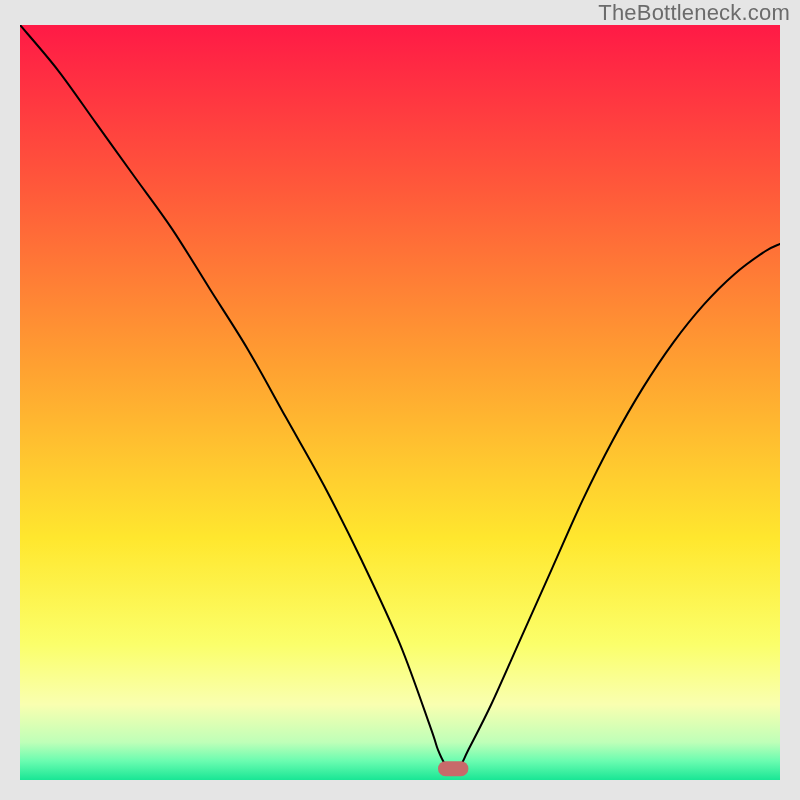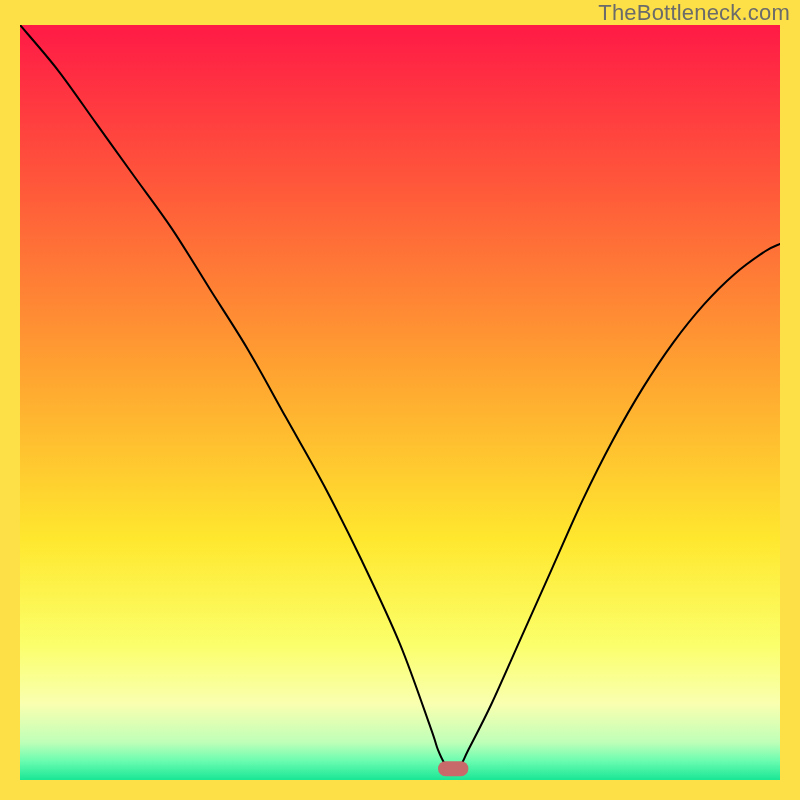--- a/index.html
+++ b/index.html
@@ -8,21 +8,21 @@
     width: 800px;
     height: 800px;
     background: #000;
     overflow: hidden;
     font-family: Arial, Helvetica, sans-serif;
   }
   .frame {
     position: relative;
     width: 800px;
     height: 800px;
-    background: #fde047;
+    background: #e5e5e5;
   }
   .watermark {
     position: absolute;
     top: 0;
     right: 10px;
     color: #6b6b6b;
     font-size: 22px;
     font-weight: 400;
     letter-spacing: 0.2px;
     z-index: 5;

